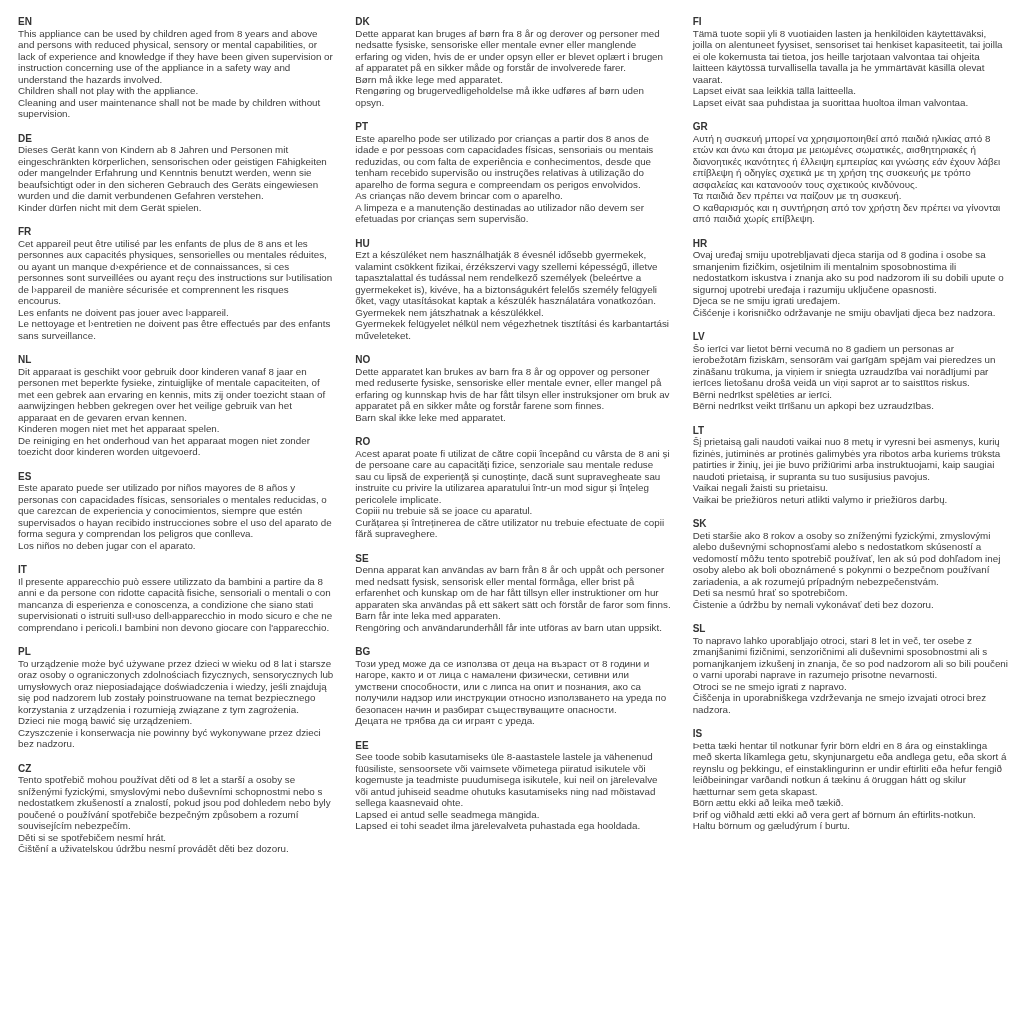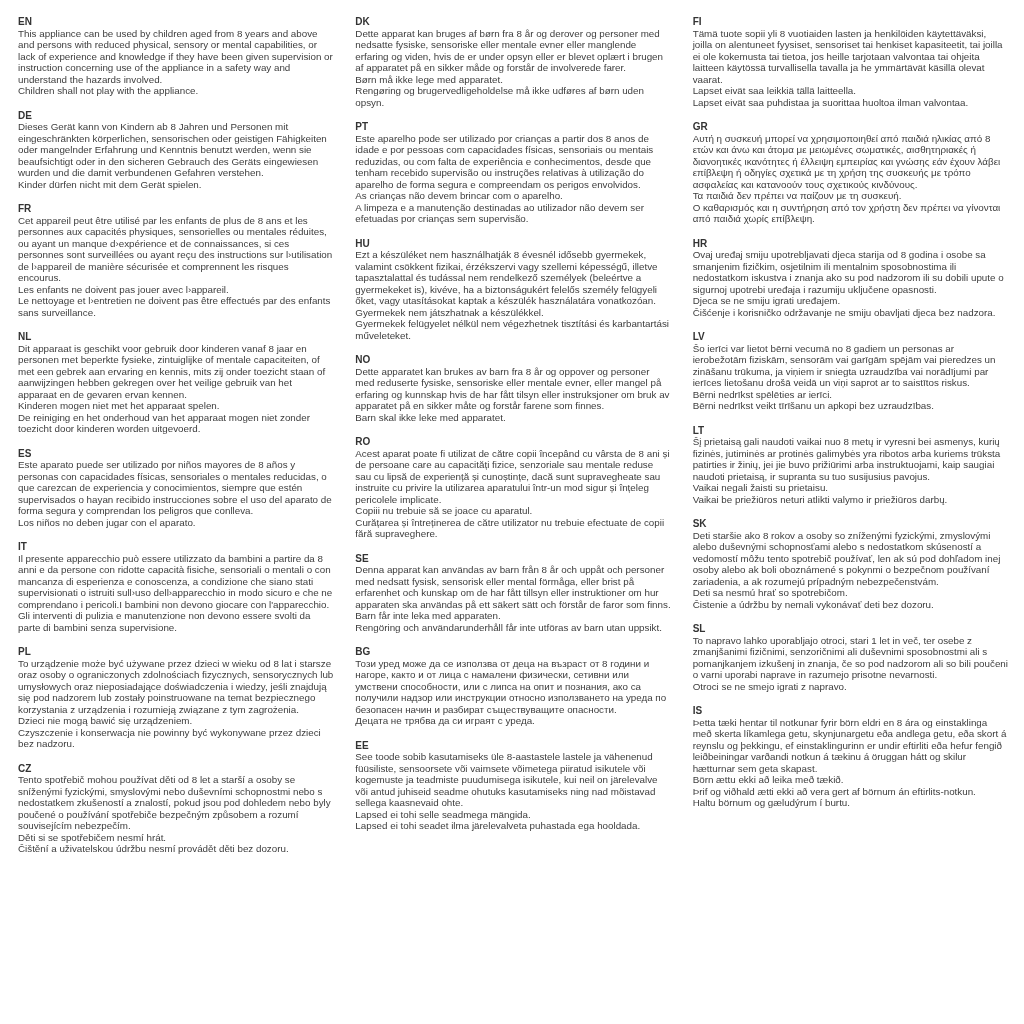--- a/index.html
+++ b/index.html
@@ -46,20 +46,21 @@
 </head>
 <body>
 
 <div class="page">
   <div class="columns">
     <div class="col">
         <section class="lang-section">
           <h2 class="lang-code">EN</h2>
           <p class="lang-text">This appliance can be used by children aged from 8 years and above and persons with reduced physical, sensory or mental capabilities, or lack of experience and knowledge if they have been given supervision or instruction concerning use of the appliance in a safety way and understand the hazards involved.</p>
           <p class="lang-text">Children shall not play with the appliance.</p>
+          <p class="lang-text">Cleaning and user maintenance shall not be made by children without supervision.</p>
         </section>
         <section class="lang-section">
           <h2 class="lang-code">DE</h2>
           <p class="lang-text">Dieses Gerät kann von Kindern ab 8 Jahren und Personen mit eingeschränkten körperlichen, sensorischen oder geistigen Fähigkeiten oder mangelnder Erfahrung und Kenntnis benutzt werden, wenn sie beaufsichtigt oder in den sicheren Gebrauch des Geräts eingewiesen wurden und die damit verbundenen Gefahren verstehen.</p>
           <p class="lang-text">Kinder dürfen nicht mit dem Gerät spielen.</p>
         </section>
         <section class="lang-section">
           <h2 class="lang-code">FR</h2>
           <p class="lang-text">Cet appareil peut être utilisé par les enfants de plus de 8 ans et les personnes aux capacités physiques, sensorielles ou mentales réduites, ou ayant un manque d›expérience et de connaissances, si ces personnes sont surveillées ou ayant reçu des instructions sur l›utilisation de l›appareil de manière sécurisée et comprennent les risques encourus.</p>
           <p class="lang-text">Les enfants ne doivent pas jouer avec l›appareil.</p>
@@ -72,21 +73,20 @@
           <p class="lang-text">De reiniging en het onderhoud van het apparaat mogen niet zonder toezicht door kinderen worden uitgevoerd.</p>
         </section>
         <section class="lang-section">
           <h2 class="lang-code">ES</h2>
           <p class="lang-text">Este aparato puede ser utilizado por niños mayores de 8 años y personas con capacidades físicas, sensoriales o mentales reducidas, o que carezcan de experiencia y conocimientos, siempre que estén supervisados o hayan recibido instrucciones sobre el uso del aparato de forma segura y comprendan los peligros que conlleva.</p>
           <p class="lang-text">Los niños no deben jugar con el aparato.</p>
         </section>
         <section class="lang-section">
           <h2 class="lang-code">IT</h2>
           <p class="lang-text">Il presente apparecchio può essere utilizzato da bambini a partire da 8 anni e da persone con ridotte capacità fisiche, sensoriali o mentali o con mancanza di esperienza e conoscenza, a condizione che siano stati supervisionati o istruiti sull›uso dell›apparecchio in modo sicuro e che ne comprendano i pericoli.I bambini non devono giocare con l'apparecchio.</p>
-          <p class="lang-text">Gli interventi di pulizia e manutenzione non devono essere svolti da parte di bambini senza supervisione.</p>
         </section>
         <section class="lang-section">
           <h2 class="lang-code">PL</h2>
           <p class="lang-text">To urządzenie może być używane przez dzieci w wieku od 8 lat i starsze oraz osoby o ograniczonych zdolnościach fizycznych, sensorycznych lub umysłowych oraz nieposiadające doświadczenia i wiedzy, jeśli znajdują się pod nadzorem lub zostały poinstruowane na temat bezpiecznego korzystania z urządzenia i rozumieją związane z tym zagrożenia.</p>
           <p class="lang-text">Dzieci nie mogą bawić się urządzeniem.</p>
           <p class="lang-text">Czyszczenie i konserwacja nie powinny być wykonywane przez dzieci bez nadzoru.</p>
         </section>
         <section class="lang-section">
           <h2 class="lang-code">CZ</h2>
           <p class="lang-text">Tento spotřebič mohou používat děti od 8 let a starší a osoby se sníženými fyzickými, smyslovými nebo duševními schopnostmi nebo s nedostatkem zkušeností a znalostí, pokud jsou pod dohledem nebo byly poučené o používání spotřebiče bezpečným způsobem a rozumí souvisejícím nebezpečím.</p>
@@ -131,21 +131,21 @@
           <p class="lang-text">Rengöring och användarunderhåll får inte utföras av barn utan uppsikt.</p>
         </section>
         <section class="lang-section">
           <h2 class="lang-code">BG</h2>
           <p class="lang-text">Този уред може да се използва от деца на възраст от 8 години и нагоре, както и от лица с намалени физически, сетивни или умствени способности, или с липса на опит и познания, ако са получили надзор или инструкции относно използването на уреда по безопасен начин и разбират съществуващите опасности.</p>
           <p class="lang-text">Децата не трябва да си играят с уреда.</p>
         </section>
         <section class="lang-section">
           <h2 class="lang-code">EE</h2>
           <p class="lang-text">See toode sobib kasutamiseks üle 8-aastastele lastele ja vähenenud füüsiliste, sensoorsete või vaimsete võimetega piiratud isikutele või kogemuste ja teadmiste puudumisega isikutele, kui neil on järelevalve või antud juhiseid seadme ohutuks kasutamiseks ning nad mõistavad sellega kaasnevaid ohte.</p>
-          <p class="lang-text">Lapsed ei tohi selle seadmega mängida.</p>
+          <p class="lang-text">Lapsed ei antud selle seadmega mängida.</p>
           <p class="lang-text">Lapsed ei tohi seadet ilma järelevalveta puhastada ega hooldada.</p>
         </section>
       </div>
     <div class="col">
         <section class="lang-section">
           <h2 class="lang-code">FI</h2>
           <p class="lang-text">Tämä tuote sopii yli 8 vuotiaiden lasten ja henkilöiden käytettäväksi, joilla on alentuneet fyysiset, sensoriset tai henkiset kapasiteetit, tai joilla ei ole kokemusta tai tietoa, jos heille tarjotaan valvontaa tai ohjeita laitteen käytössä turvallisella tavalla ja he ymmärtävät käsillä olevat vaarat.</p>
           <p class="lang-text">Lapset eivät saa leikkiä tällä laitteella.</p>
           <p class="lang-text">Lapset eivät saa puhdistaa ja suorittaa huoltoa ilman valvontaa.</p>
         </section>
@@ -174,22 +174,23 @@
           <p class="lang-text">Vaikai be priežiūros neturi atlikti valymo ir priežiūros darbų.</p>
         </section>
         <section class="lang-section">
           <h2 class="lang-code">SK</h2>
           <p class="lang-text">Deti staršie ako 8 rokov a osoby so zníženými fyzickými, zmyslovými alebo duševnými schopnosťami alebo s nedostatkom skúseností a vedomostí môžu tento spotrebič používať, len ak sú pod dohľadom inej osoby alebo ak boli oboznámené s pokynmi o bezpečnom používaní zariadenia, a ak rozumejú prípadným nebezpečenstvám.</p>
           <p class="lang-text">Deti sa nesmú hrať so spotrebičom.</p>
           <p class="lang-text">Čistenie a údržbu by nemali vykonávať deti bez dozoru.</p>
         </section>
         <section class="lang-section">
           <h2 class="lang-code">SL</h2>
-          <p class="lang-text">To napravo lahko uporabljajo otroci, stari 1 let in več, ter osebe z zmanjšanimi fizičnimi, senzoričnimi ali duševnimi sposobnostmi ali s pomanjkanjem izkušenj in znanja, če so pod nadzorom ali so bili poučeni o varni uporabi naprave in razumejo prisotne nevarnosti.</p>
+          <p class="lang-text">To napravo lahko uporabljajo otroci, stari 8 let in več, ter osebe z zmanjšanimi fizičnimi, senzoričnimi ali duševnimi sposobnostmi ali s pomanjkanjem izkušenj in znanja, če so pod nadzorom ali so bili poučeni o varni uporabi naprave in razumejo prisotne nevarnosti.</p>
           <p class="lang-text">Otroci se ne smejo igrati z napravo.</p>
+          <p class="lang-text">Čiščenja in uporabniškega vzdrževanja ne smejo izvajati otroci brez nadzora.</p>
         </section>
         <section class="lang-section">
           <h2 class="lang-code">IS</h2>
           <p class="lang-text">Þetta tæki hentar til notkunar fyrir börn eldri en 8 ára og einstaklinga með skerta líkamlega getu, skynjunargetu eða andlega getu, eða skort á reynslu og þekkingu, ef einstaklingurinn er undir eftirliti eða hefur fengið leiðbeiningar varðandi notkun á tækinu á öruggan hátt og skilur hætturnar sem geta skapast.</p>
           <p class="lang-text">Börn ættu ekki að leika með tækið.</p>
           <p class="lang-text">Þrif og viðhald ætti ekki að vera gert af börnum án eftirlits-notkun.</p>
           <p class="lang-text">Haltu börnum og gæludýrum í burtu.</p>
         </section>
       </div>
   </div>

